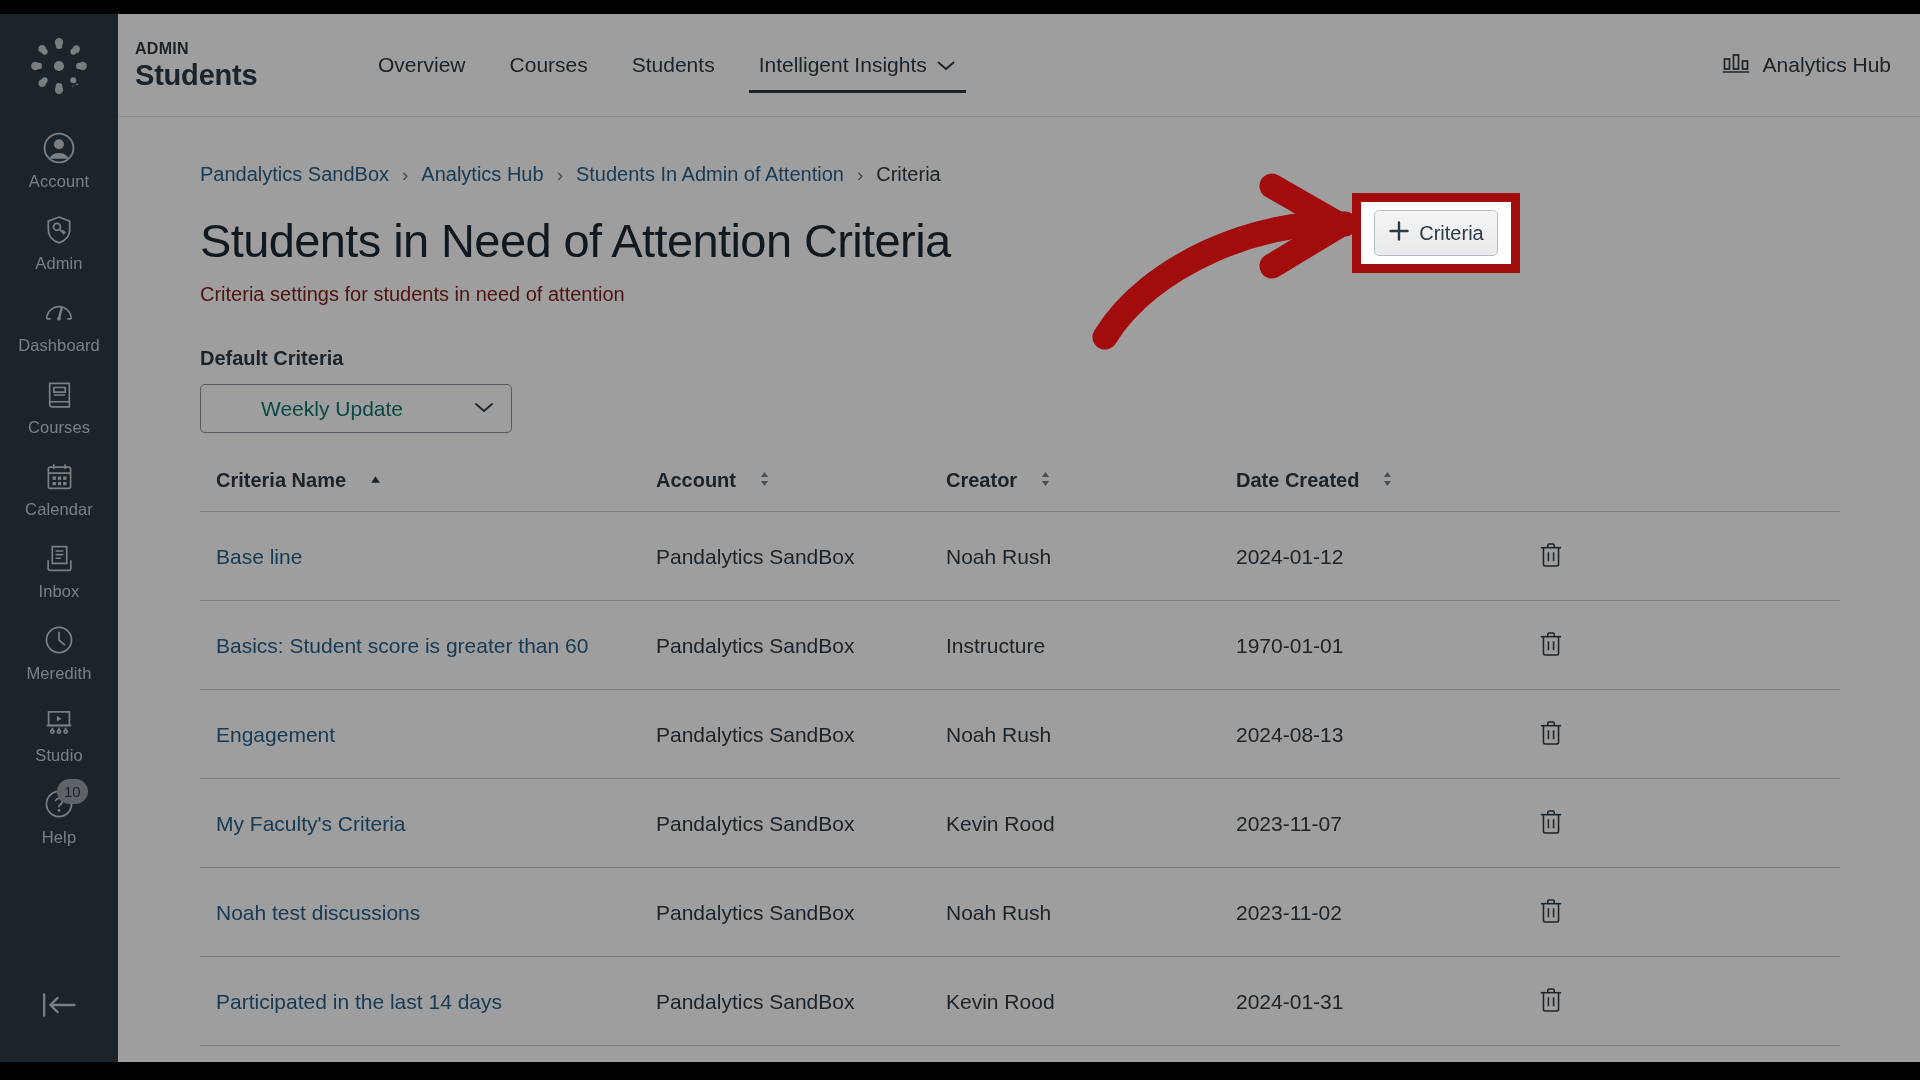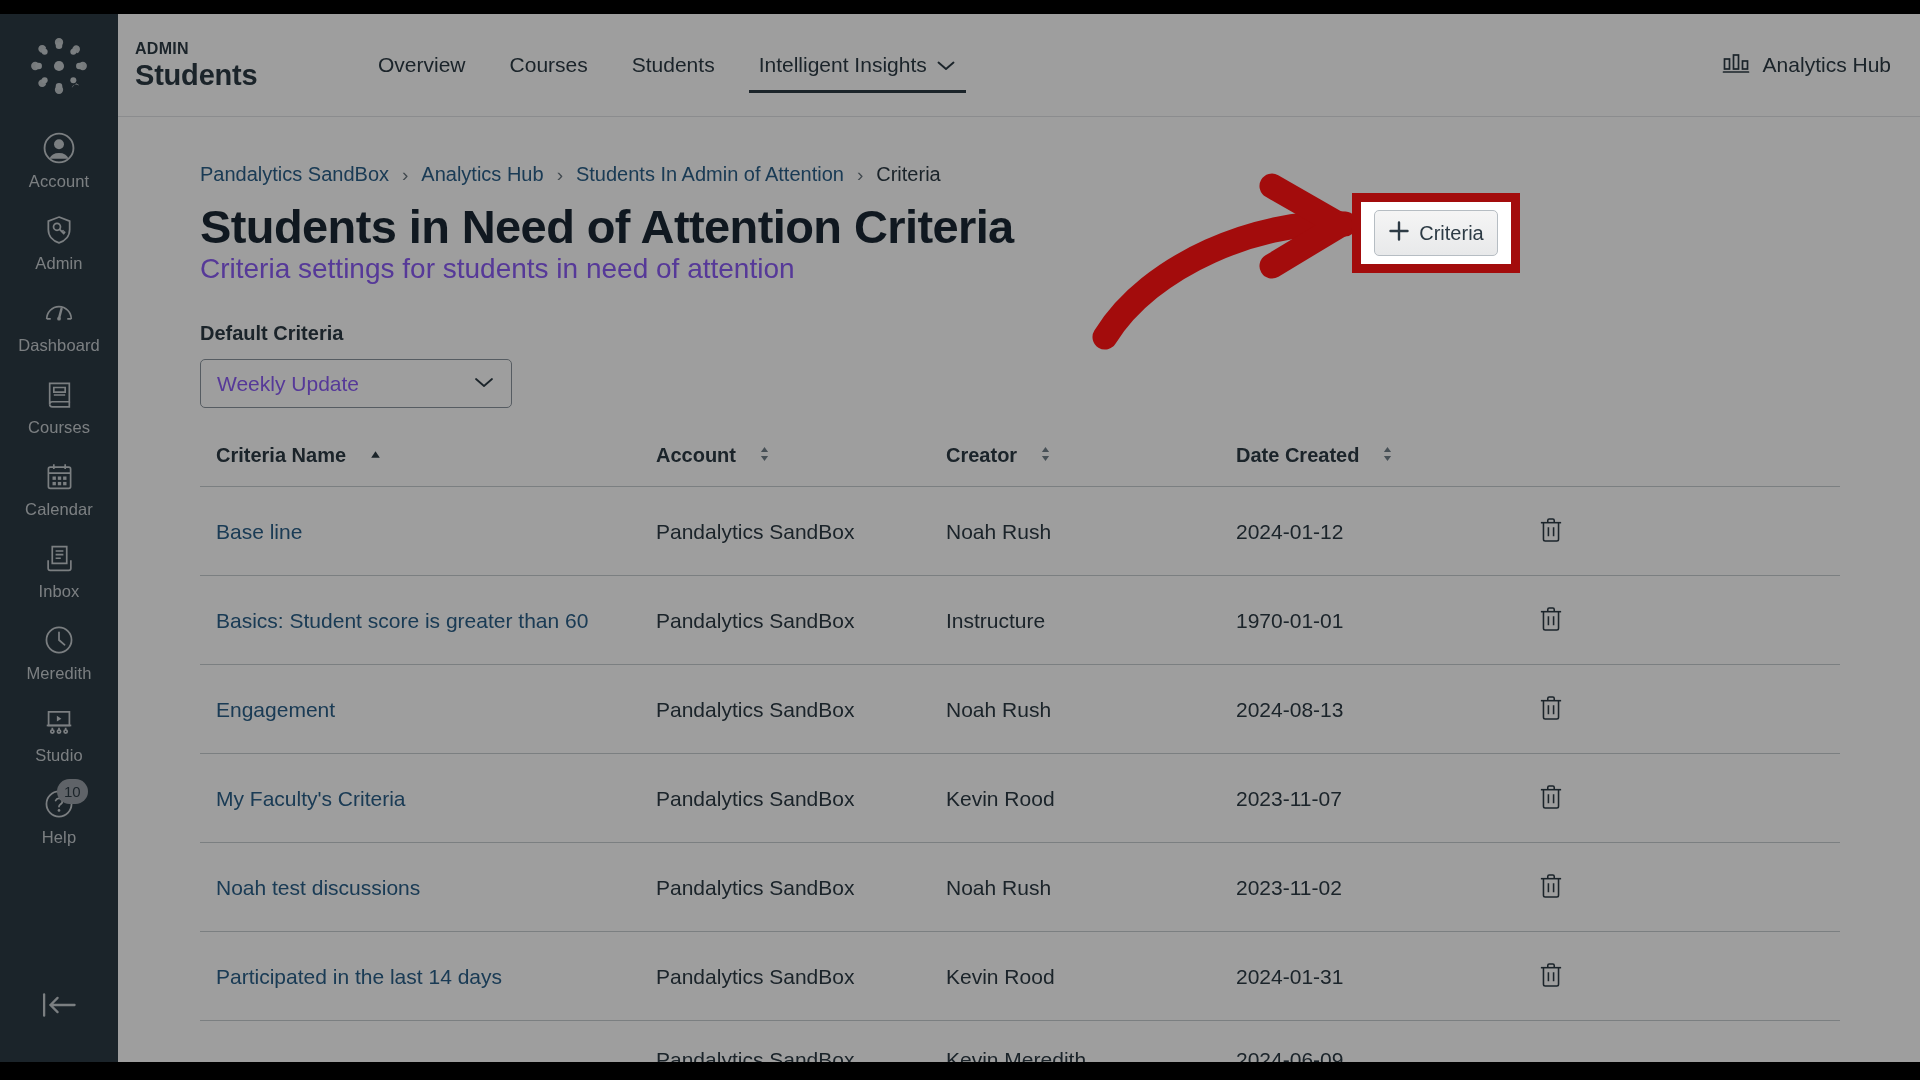--- a/index.html
+++ b/index.html
@@ -180,30 +180,31 @@
     gap: 13px;
     padding-top: 46px;
     font-size: 20px;
     color: #2D3B45;
   }
   .breadcrumb a { color: #2B6089; text-decoration: none; }
   .bc-sep { color: #6B7780; font-size: 19px; }
   .bc-current { color: #2D3B45; }
 
   .page-title {
-    margin-top: 14px;
+    margin-top: 28px;
     font-size: 47px;
-    font-weight: 700;
+    font-weight: 400;
     color: #1B2834;
     letter-spacing: -.6px;
     line-height: 54px;
   }
   .page-subtitle {
-    font-size: 28px;
-    color: #8b5cf6;
+    margin-top: 11px;
+    font-size: 20px;
+    color: #7f1d1d;
     line-height: 30px;
   }
 
   .default-criteria-label {
     margin-top: 38px;
     font-size: 20px;
     font-weight: 700;
     color: #2D3B45;
   }
   .select-box {
@@ -212,21 +213,21 @@
     height: 49px;
     border: 1px solid #8B959E;
     border-radius: 5px;
     background: #fff;
     display: flex;
     align-items: center;
     padding: 0 16px;
     justify-content: space-between;
     cursor: pointer;
   }
-  .select-value { font-size: 21px; color: #8b5cf6; }
+  .select-value { font-size: 21px; color: #0f766e; margin-left: 44px; }
 
   
   table.criteria {
     margin-top: 36px;
     width: 1640px;
     border-collapse: collapse;
     table-layout: fixed;
   }
   table.criteria th {
     text-align: left;

